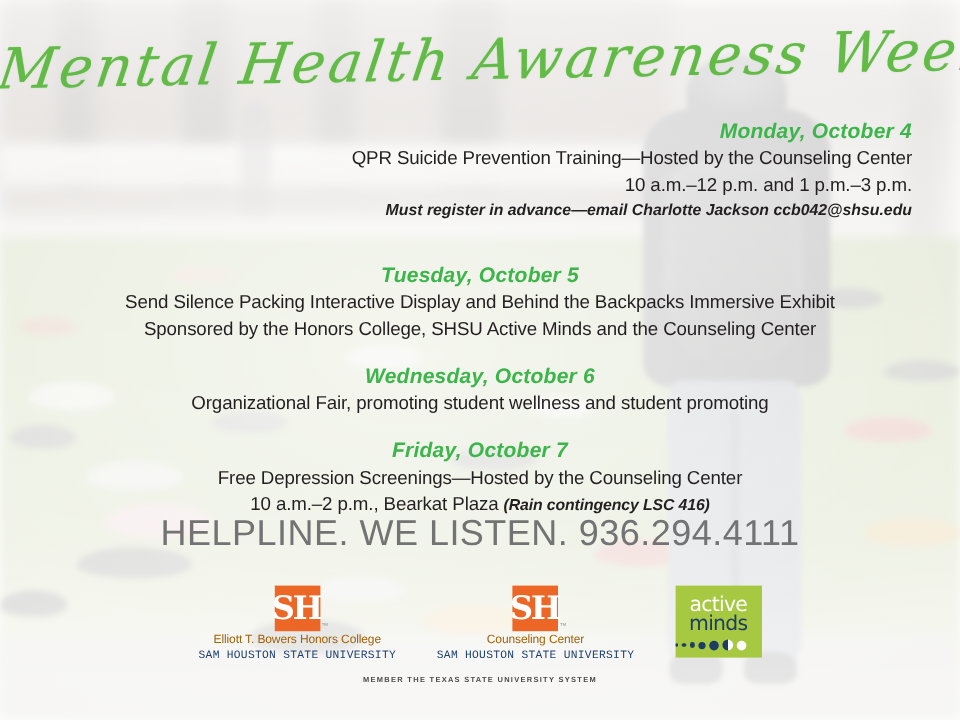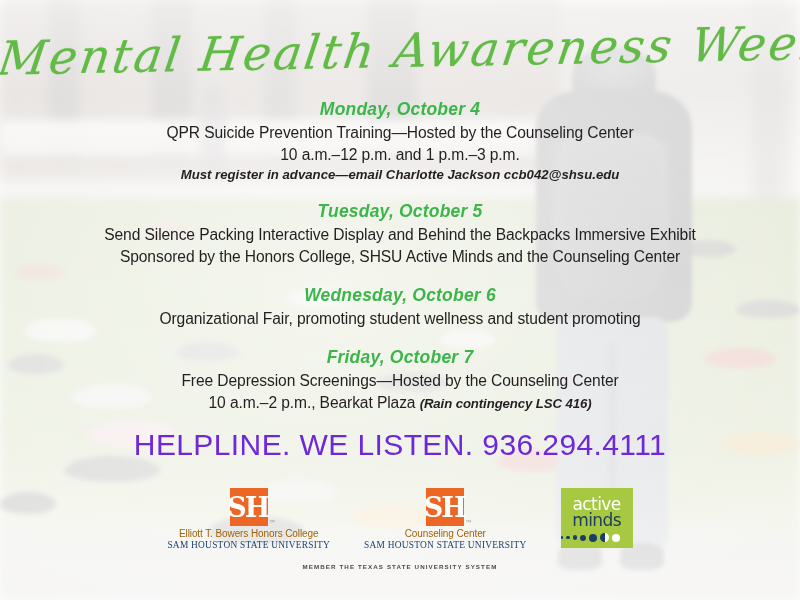--- a/index.html
+++ b/index.html
@@ -218,21 +218,21 @@
     text-shadow: 0 0 1px rgba(99,187,71,.5);
   }
 
   .schedule {
     position: absolute;
     left: 40px; right: 40px;
     top: 98px;
   }
 
   .day-block { margin-bottom: 14px; }
-  .day-block.d1 { margin-bottom: 16px; }
+  .day-block.d1 { margin-bottom: 34px; text-align: right; }
   .day-block.d2 { margin-bottom: 16px; }
   .day-block.d3 { margin-bottom: 16px; }
   .day-block.d4 { margin-bottom: 6px; }
 
   .day-head {
     font-family: "Liberation Sans", sans-serif;
     font-weight: bold;
     font-style: italic;
     font-size: 17.5px;
     color: #3cb54a;
@@ -260,21 +260,21 @@
     font-size: 13.2px;
   }
 
   .helpline {
     position: absolute;
     left: 0; right: 0;
     top: 428px;
     font-family: "Liberation Sans", sans-serif;
     font-size: 30px;
     font-weight: 400;
-    color: #6d28d9;
+    color: #737373;
     letter-spacing: .4px;
   }
 
   
   .logo-row {
     position: absolute;
     left: 0; right: 0;
     top: 488px;
     display: flex;
     justify-content: center;
@@ -314,21 +314,21 @@
   .logo-name {
     margin-top: 2px;
     font-family: "Liberation Sans", sans-serif;
     font-size: 10px;
     color: #a16207;
     letter-spacing: -.1px;
     white-space: nowrap;
   }
   .logo-sub {
     margin-top: 1px;
-    font-family: Liberation Serif, serif;
+    font-family: Liberation Mono, monospace;
     font-size: 9.4px;
     color: #1c3f6e;
     letter-spacing: .25px;
     white-space: nowrap;
   }
 
   
   .am-mark {
     width: 72px; height: 60px;
     background: #a7c942;

